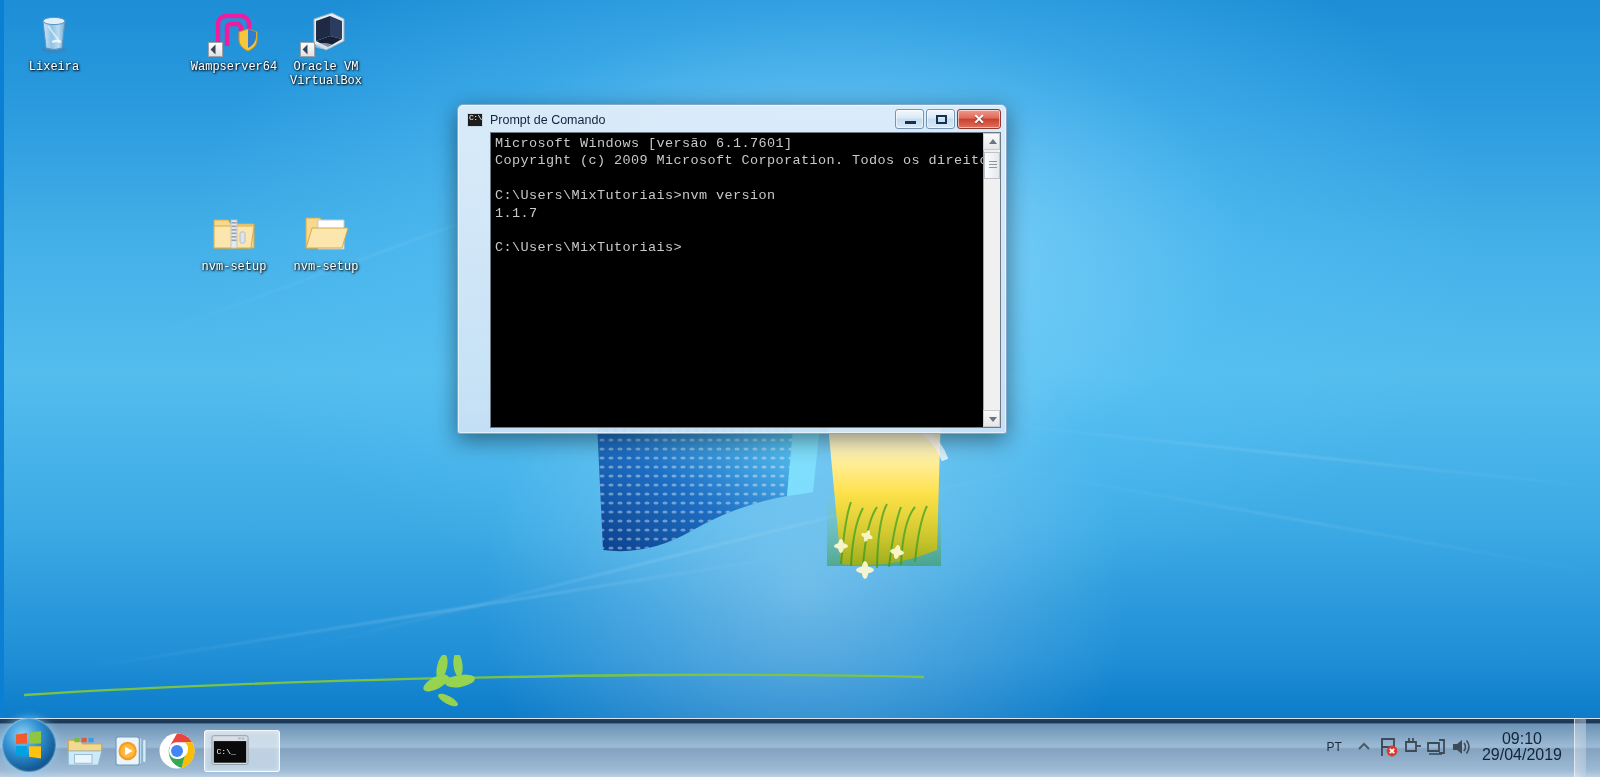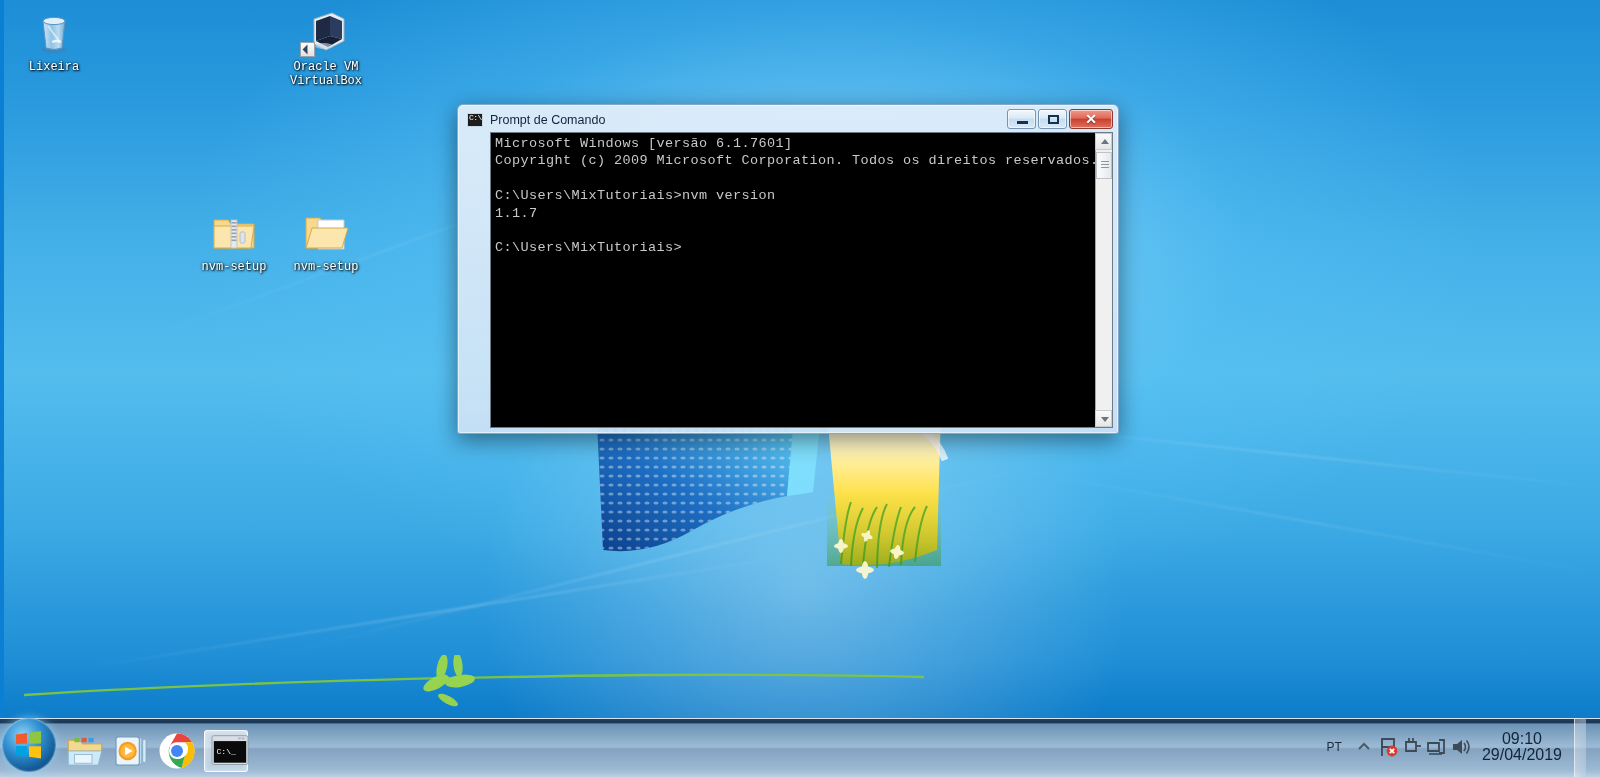--- a/index.html
+++ b/index.html
@@ -47,21 +47,21 @@
     border:1px solid #9aa2ab;
   }
   .shortcut-arrow:after{
     content:""; position:absolute; left:3px; top:3px;
     width:0;height:0; border-left:7px solid #34465c; border-bottom:7px solid transparent;
     transform:rotate(-45deg);
   }
 
   
   #cmdwin{
-    position:absolute; left:457px; top:104px; width:662px; height:330px;
+    position:absolute; left:457px; top:104px; width:550px; height:330px;
     background:linear-gradient(to bottom, rgba(225,238,250,.95), rgba(205,226,245,.93));
     border:1px solid rgba(125,160,195,.9);
     border-radius:6px 6px 3px 3px;
     box-shadow:0 6px 22px rgba(0,0,0,.45), 0 0 0 1px rgba(255,255,255,.5) inset;
     padding:2px;
   }
   #titlebar{ height:25px; display:flex; align-items:center; padding:0 3px 0 7px; position:relative; }
   #titlebar .ticon{ width:16px; height:14px; background:#1d1d1d; border:1px solid #c9d6e3; margin-right:7px; position:relative; flex:none;}
   #titlebar .ticon:before{
     content:"C:\\"; position:absolute; left:1px; top:-1px; font-family:"Liberation Mono", monospace;
@@ -225,20 +225,34 @@
         <path d="M13,13 L16,40 Q24,43 32,40 L35,13 Z" fill="url(#binG)" stroke="#5b93bd" stroke-width="1"></path>
         <ellipse cx="24" cy="13" rx="11" ry="3.6" fill="#dff0fb" stroke="#5b93bd" stroke-width="1"></ellipse>
         <path d="M18,18 q6,8 12,16" stroke="#ffffff" stroke-width="1.6" fill="none" opacity=".6"></path>
         <path d="M22,34 q5,-2 9,0" stroke="#ffffff" stroke-width="2.4" fill="none" opacity=".75"></path>
       </svg>
     </div>
     <div class="lbl">Lixeira</div>
   </div>
 
 
+  <div class="dicon" style="left:184px; top:8px;">
+    <div class="glyph">
+      <svg viewBox="0 0 48 48" width="48" height="48">
+        <g fill="none" stroke="#ef1ca0" stroke-width="4.5">
+          <path d="M8,38 L8,16 A8,8 0 0 1 16,8 L31,8 A8,8 0 0 1 39,16 L39,30"></path>
+          <path d="M17,38 L17,20 A4,4 0 0 1 21,16 L27,16 A4,4 0 0 1 31,20 L31,33"></path>
+        </g>
+        <path d="M29,24 l9,-3 9,3 v8 q0,7 -9,11 q-9,-4 -9,-11 z" fill="#f6c63c" stroke="#c69a1d" stroke-width="1"></path>
+        <path d="M38,21 v19 q8,-4 8,-11 v-5 z" fill="#2f7fd0"></path>
+      </svg>
+      <span class="shortcut-arrow"></span>
+    </div>
+    <div class="lbl">Wampserver64</div>
+  </div>
 
   <div class="dicon" style="left:276px; top:8px;">
     <div class="glyph">
       <svg viewBox="0 0 48 48" width="48" height="48">
         <path d="M12,11 L30,5 L42,11 L42,33 L24,42 L12,36 Z" fill="#e9eef3" stroke="#9fb0c0" stroke-width="1"></path>
         <path d="M14,13 L28,8 L28,28 L14,33 Z" fill="#1e2a44"></path>
         <path d="M28,8 L40,13 L40,31 L28,28 Z" fill="#2b3c5e"></path>
         <path d="M14,33 L28,28 L40,31 L26,39 Z" fill="#14203a"></path>
         <ellipse cx="22" cy="38" rx="9" ry="3" fill="#c9d6e2" opacity=".6"></ellipse>
       </svg>
@@ -356,21 +370,21 @@
     <svg viewBox="0 0 48 48" width="40" height="40" style="margin:1px 3px;">
       <circle cx="24" cy="24" r="21" fill="#fff"></circle>
       <path d="M24,3 A21,21 0 0 1 42.2,13.5 L24,13.5 A10.5,10.5 0 0 0 14.8,19 Z" fill="#e8453c"></path>
       <path d="M42.2,13.5 A21,21 0 0 1 29.5,44.5 L33.3,30 A10.5,10.5 0 0 0 33.3,13.5 Z" fill="#fbbc05"></path>
       <path d="M29.5,44.5 A21,21 0 0 1 14.8,19 L24,33.5 A10.5,10.5 0 0 0 33.3,30 Z" fill="#34a853"></path>
       <circle cx="24" cy="24" r="9.6" fill="#fff"></circle>
         <circle cx="24" cy="24" r="7.2" fill="#4285f4"></circle>
     </svg>
   </div>
 
-  <div class="tbtn active" style="width:44px;margin-left:4px;">
+  <div class="tbtn active" style="width:76px;margin-left:4px;">
     <svg viewBox="0 0 48 40" width="44" height="36" style="margin:2px 3px;">
       <rect x="4" y="3" width="40" height="32" rx="2" fill="#d8dee4" stroke="#8f99a3" stroke-width="1"></rect>
       <rect x="6" y="9" width="36" height="24" fill="#0a0a0a"></rect>
       <g fill="#ffffff" font-family="Liberation Mono, monospace" font-size="9">
         <text x="9" y="23">C:\_</text>
       </g>
       <g fill="#aab4be">
           <rect x="33" y="5" width="3" height="2"></rect>
           <rect x="37" y="5" width="3" height="2"></rect>
         </g>

